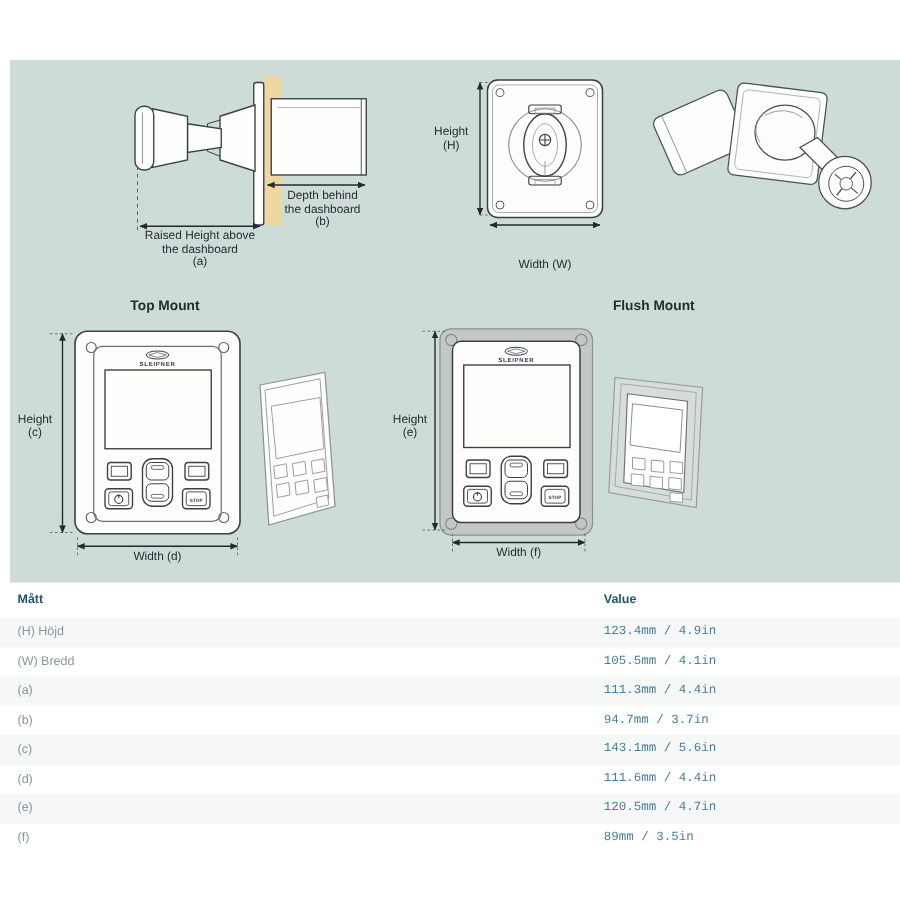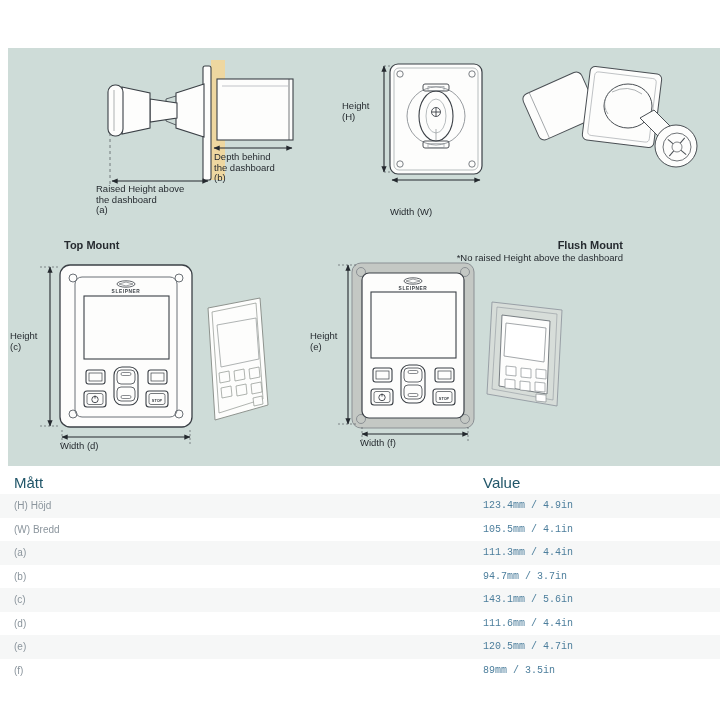--- a/index.html
+++ b/index.html
@@ -1,27 +1,27 @@
 <!DOCTYPE html>
 <html><head>
 <meta charset="utf-8">
 <style>
   html,body{margin:0;padding:0;background:#fff;}
   .canvas{position:relative;width:720px;height:720px;background:#fff;
           font-family:"Liberation Sans",sans-serif;overflow:hidden;}
   .diagram-panel{position:absolute;left:8px;top:48px;width:712px;height:418px;background:#cedcd8;}
   .diagram-svg{position:absolute;left:0;top:0;width:720px;height:466px;}
   .lbl{position:absolute;white-space:pre-line;color:#262b30;font-size:9.5px;line-height:10.5px;
-       }
+       text-align:center;}
   .lbl.bold{font-weight:bold;font-size:11px;line-height:12px;}
   .lbl.italic{font-style:italic;font-weight:bold;font-size:8.5px;line-height:11px;color:#2b3035;}
-  .lbl.left{text-align:right;padding-left:40px;}
+  .lbl.left{text-align:center;padding-left:40px;}
   .spec-table{position:absolute;left:0;top:470px;width:720px;}
   .t-head{position:relative;height:24px;}
-  .t-head .c1,.t-head .c2{position:absolute;top:4px;font-weight:normal;font-size:15px;color:#215669;}
+  .t-head .c1,.t-head .c2{position:absolute;top:4px;font-weight:bold;font-size:10px;color:#215669;}
   .t-row{position:relative;height:23.5px;}
   .t-row.alt{background:#f6f7f7;padding-left:24px;}
   .t-row .c1,.t-row .c2{position:absolute;top:6px;font-size:10px;}
   .c1{left:14px;}
   .c2{left:483px;}
   .t-row .c1{color:#8b959d;}
   .t-row .c2{color:#4c7e9c;font-family:Liberation Mono, monospace;}
 </style>
 </head>
 <body>
@@ -209,21 +209,20 @@
   <div class="lbl" style="left:342px;top:101px;width:38px;">Height
 (H)</div>
   <div class="lbl" style="left:390px;top:183px;width:92px;margin-top:24px;">Width (W)</div>
 
   <div class="lbl bold" style="left:64px;top:239px;width:136px;">Top Mount</div>
   <div class="lbl" style="left:10px;top:331px;width:36px;">Height
 (c)</div>
   <div class="lbl" style="left:60px;top:441px;width:132px;">Width (d)</div>
 
   <div class="lbl bold left" style="left:383px;top:239px;width:200px;">Flush Mount</div>
-  <div class="lbl left" style="left:383px;top:253px;width:200px;">*No raised Height above the dashboard</div>
   <div class="lbl" style="left:310px;top:331px;width:36px;">Height
 (e)</div>
   <div class="lbl" style="left:360px;top:438px;width:110px;">Width (f)</div>
 
 
   <div class="spec-table">
     <div class="t-head">
       <span class="c1">Mått</span>
       <span class="c2">Value</span>
     </div>

